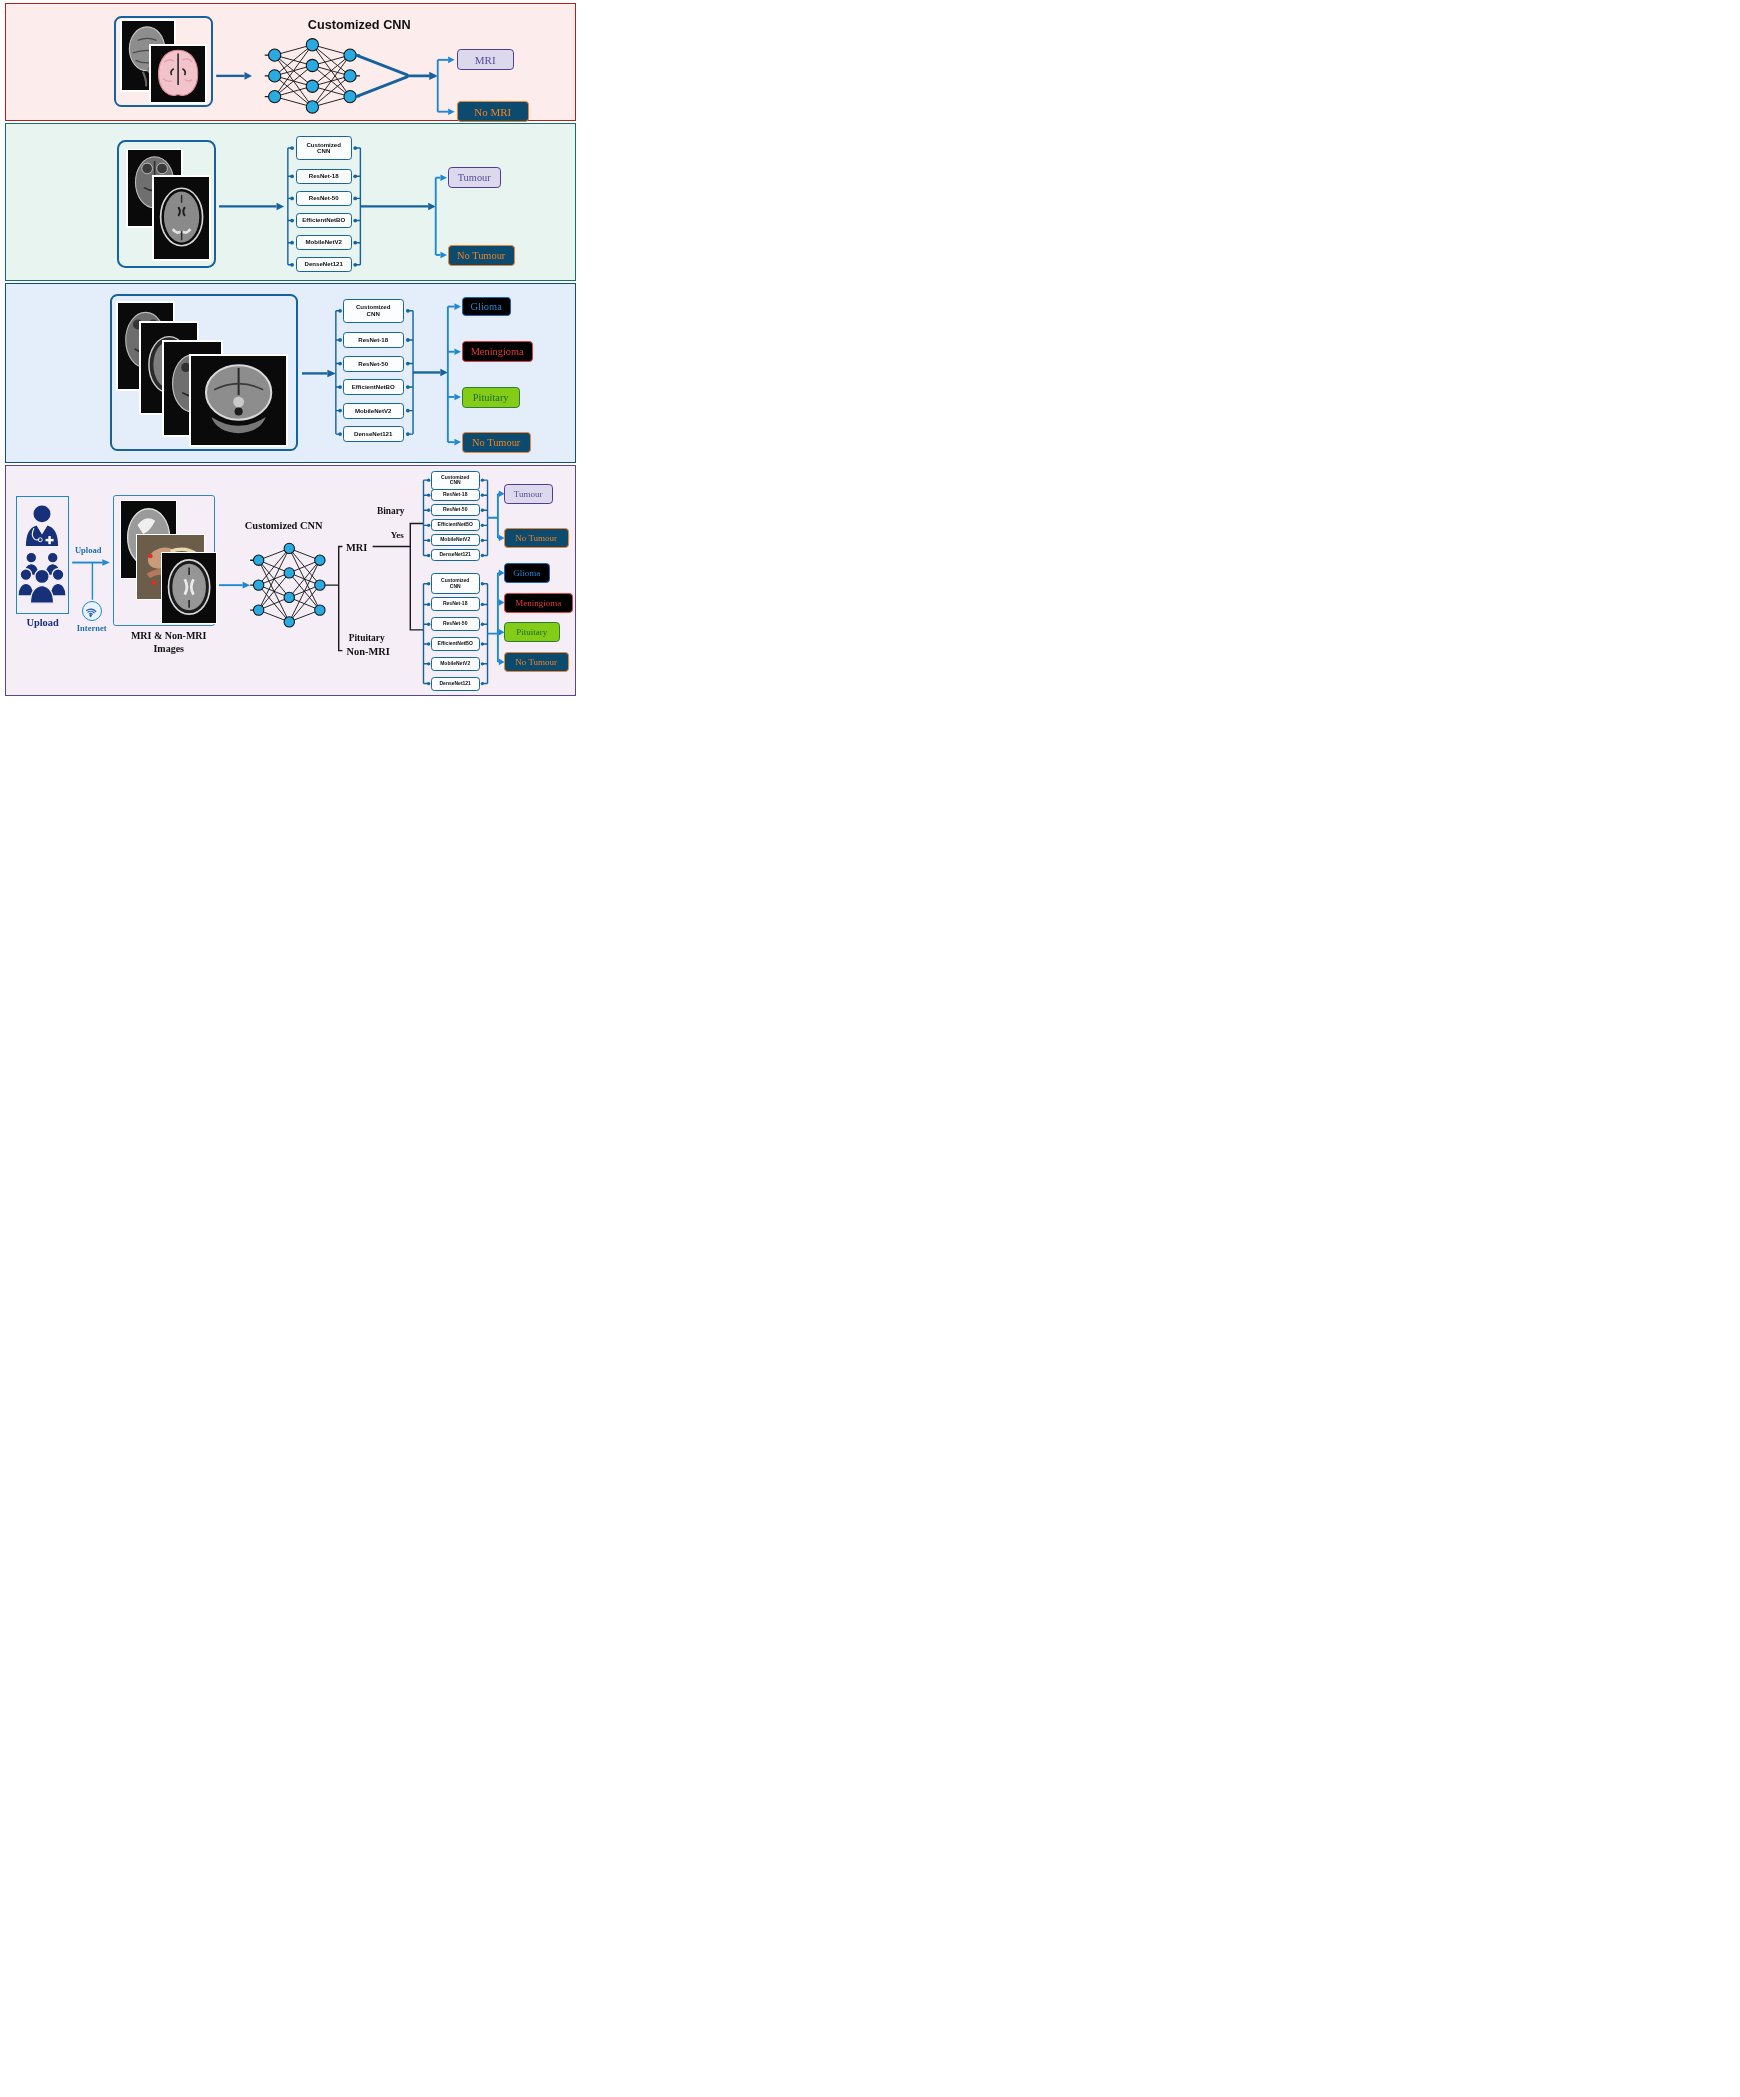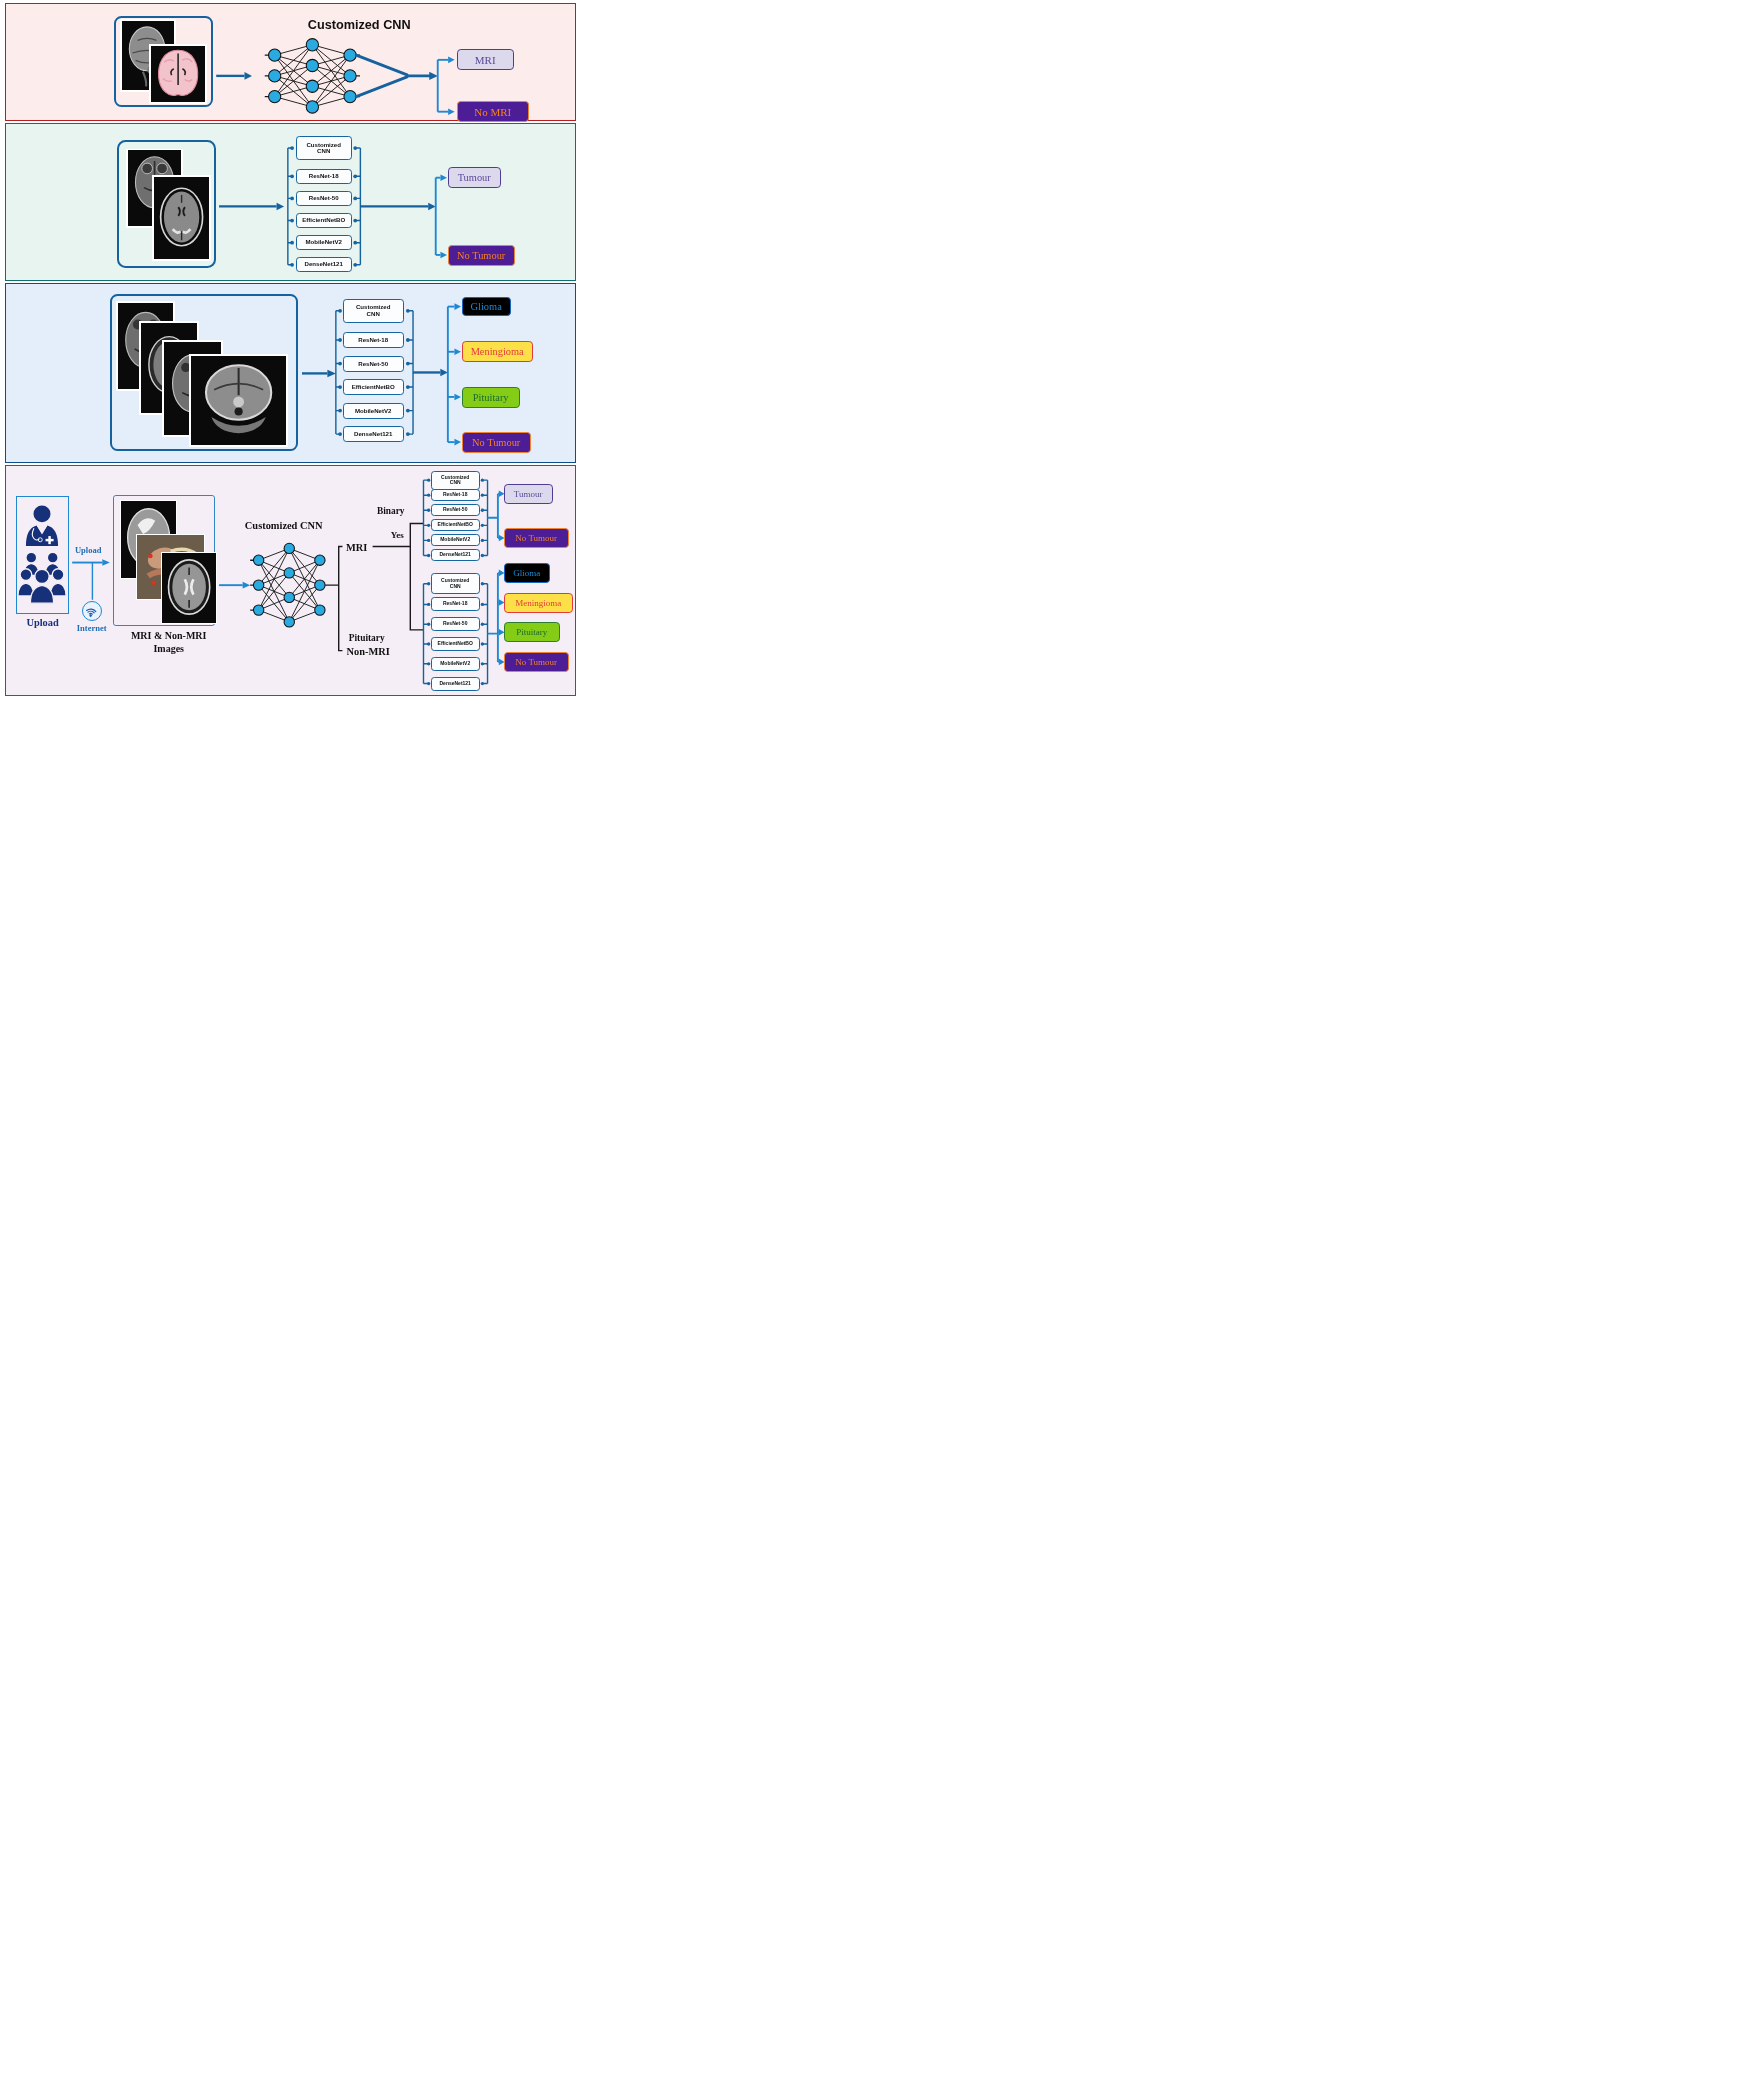--- a/index.html
+++ b/index.html
@@ -14,23 +14,23 @@
   .d6{stroke:#15629e;stroke-width:6px;stroke-linecap:round;}
   .l{stroke:#1e88d2;stroke-width:4px;}
   .l3{stroke:#1e88d2;stroke-width:3px;}
   .hd{fill:#15629e;}
   .hl{fill:#1e88d2;}
   .dot{fill:#1565a0;}
   .node{fill:#29abe2;stroke:#111;stroke-width:2.2px;}
   .obox{position:absolute;display:flex;align-items:center;justify-content:center;text-align:center;
         border-radius:3.8px;font-family:"Liberation Serif",serif;box-sizing:border-box;}
   .v-purple{background:#dcd9ec;border:1.4px solid #4f3d8f;color:#5b4a9b;}
-  .v-orange{background:#4c1d95;border:1.4px solid #f08233;color:#f5821f;text-align:center;}
+  .v-orange{background:#0c4a6e;border:1.4px solid #f08233;color:#f5821f;text-align:center;}
   .v-blue{background:#000000;border:1.4px solid #1565c0;color:#1e88d2;}
-  .v-red{background:#fde047;border:1.4px solid #e23b3b;color:#e23b3b;}
+  .v-red{background:#000000;border:1.4px solid #e23b3b;color:#e23b3b;}
   .v-green{background:#84cc16;border:1.4px solid #2e7d32;color:#1a6b2a;}
   .mbox{position:absolute;background:#fcfdfe;border:1.2px solid #1565a0;border-radius:3.3px;
         display:flex;align-items:center;justify-content:center;text-align:center;
         font-weight:bold;color:#111;box-sizing:border-box;line-height:1.08;}
   .two{padding:0 7.5px;}
   .imgbox{position:absolute;box-sizing:border-box;}
   .photo{position:absolute;background:#fff;padding:1.9px;box-sizing:border-box;}
   .photo svg{display:block;width:100%;height:100%;background:#0a0a0a;}
   .lbl{position:absolute;display:flex;align-items:center;justify-content:center;text-align:center;color:#111;}
   .serif{font-family:"Liberation Serif",serif;}

